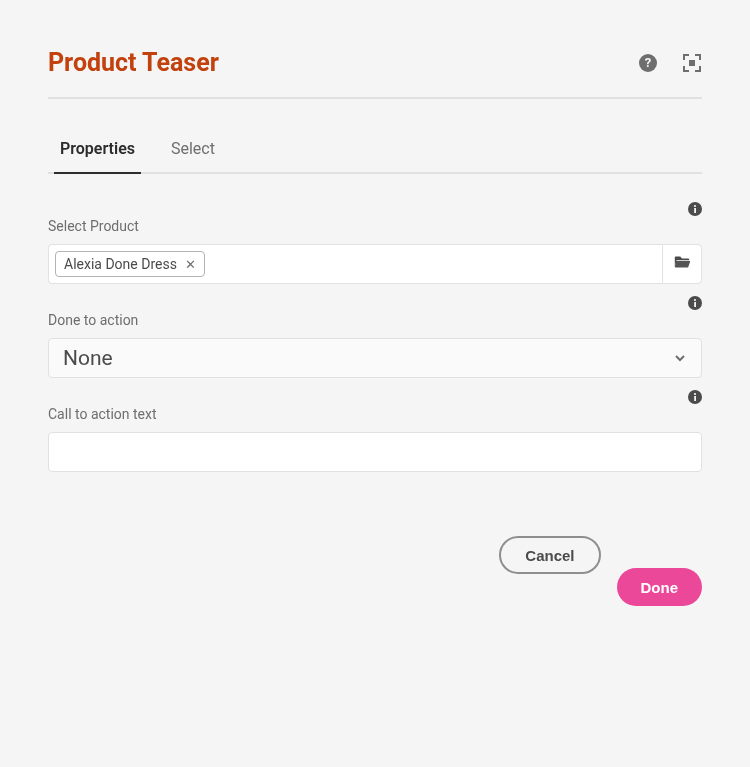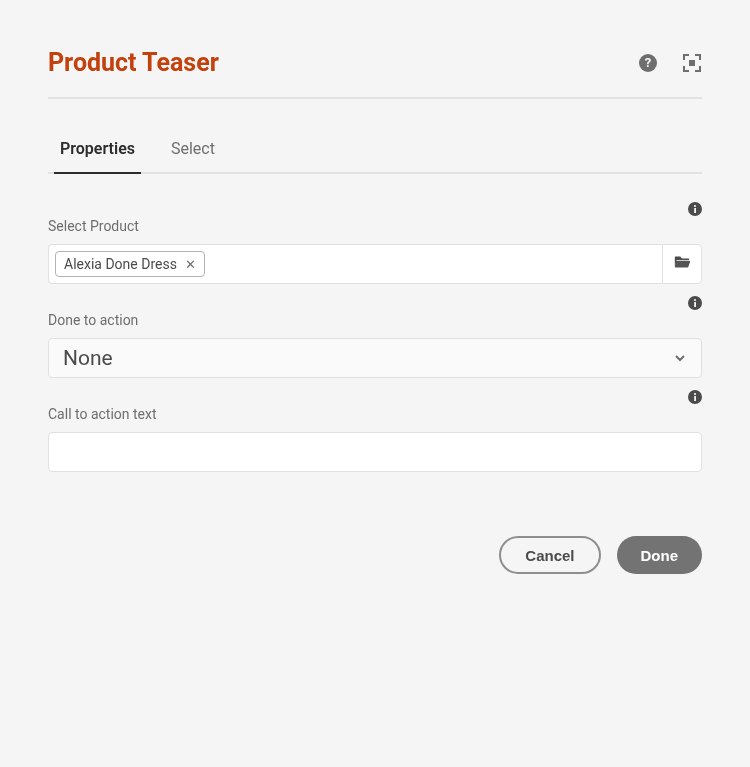--- a/index.html
+++ b/index.html
@@ -168,22 +168,23 @@
       align-items: center;
       justify-content: center;
       border: none;
     }
     .btn-secondary {
       background: transparent;
       color: #4b4b4b;
       border: 2px solid #8e8e8e;
     }
     .btn-primary {
-      background: #737373;
+      background: #ec4899;
       color: #fff;
+      margin-top: 32px;
     }
   </style>
 </head>
 <body>
 
 <div class="dialog">
 
   <div class="dialog-header">
     <h1 class="dialog-title">Product Teaser</h1>
     <div class="header-icons">

